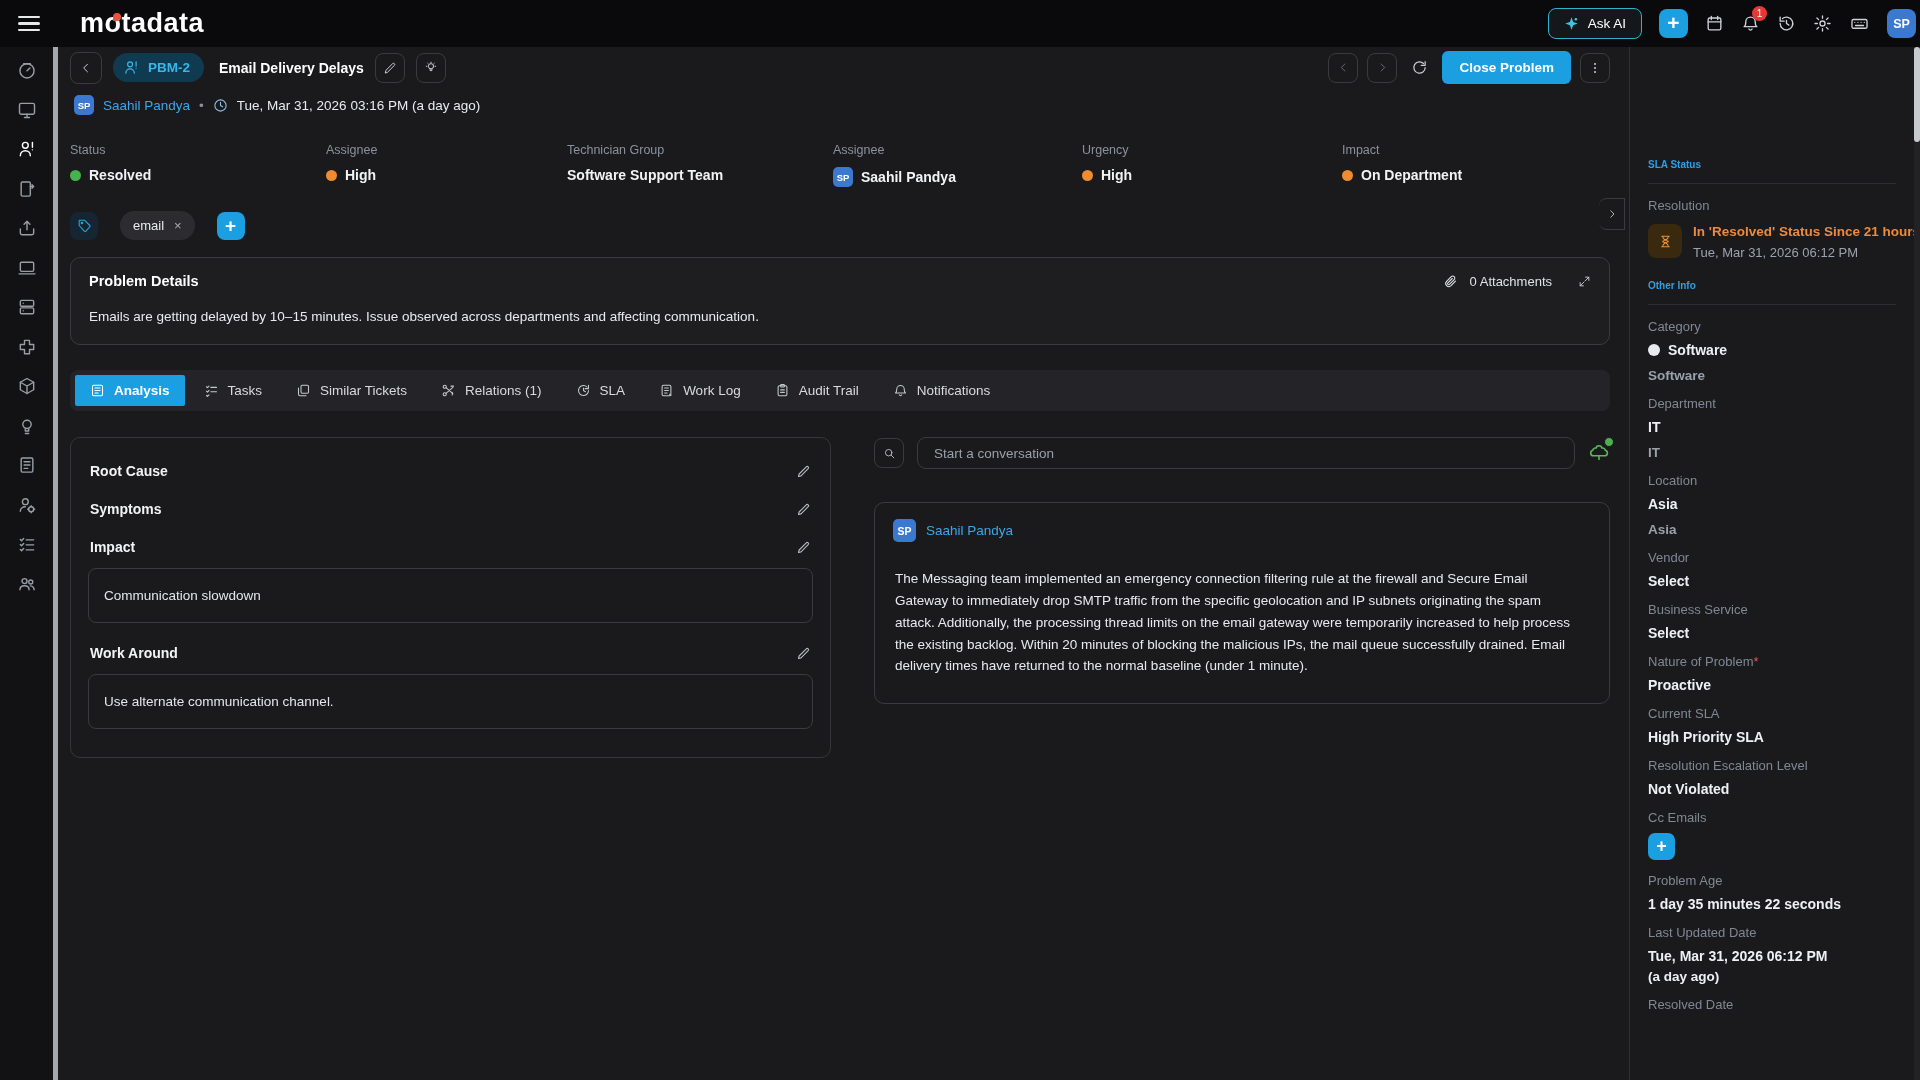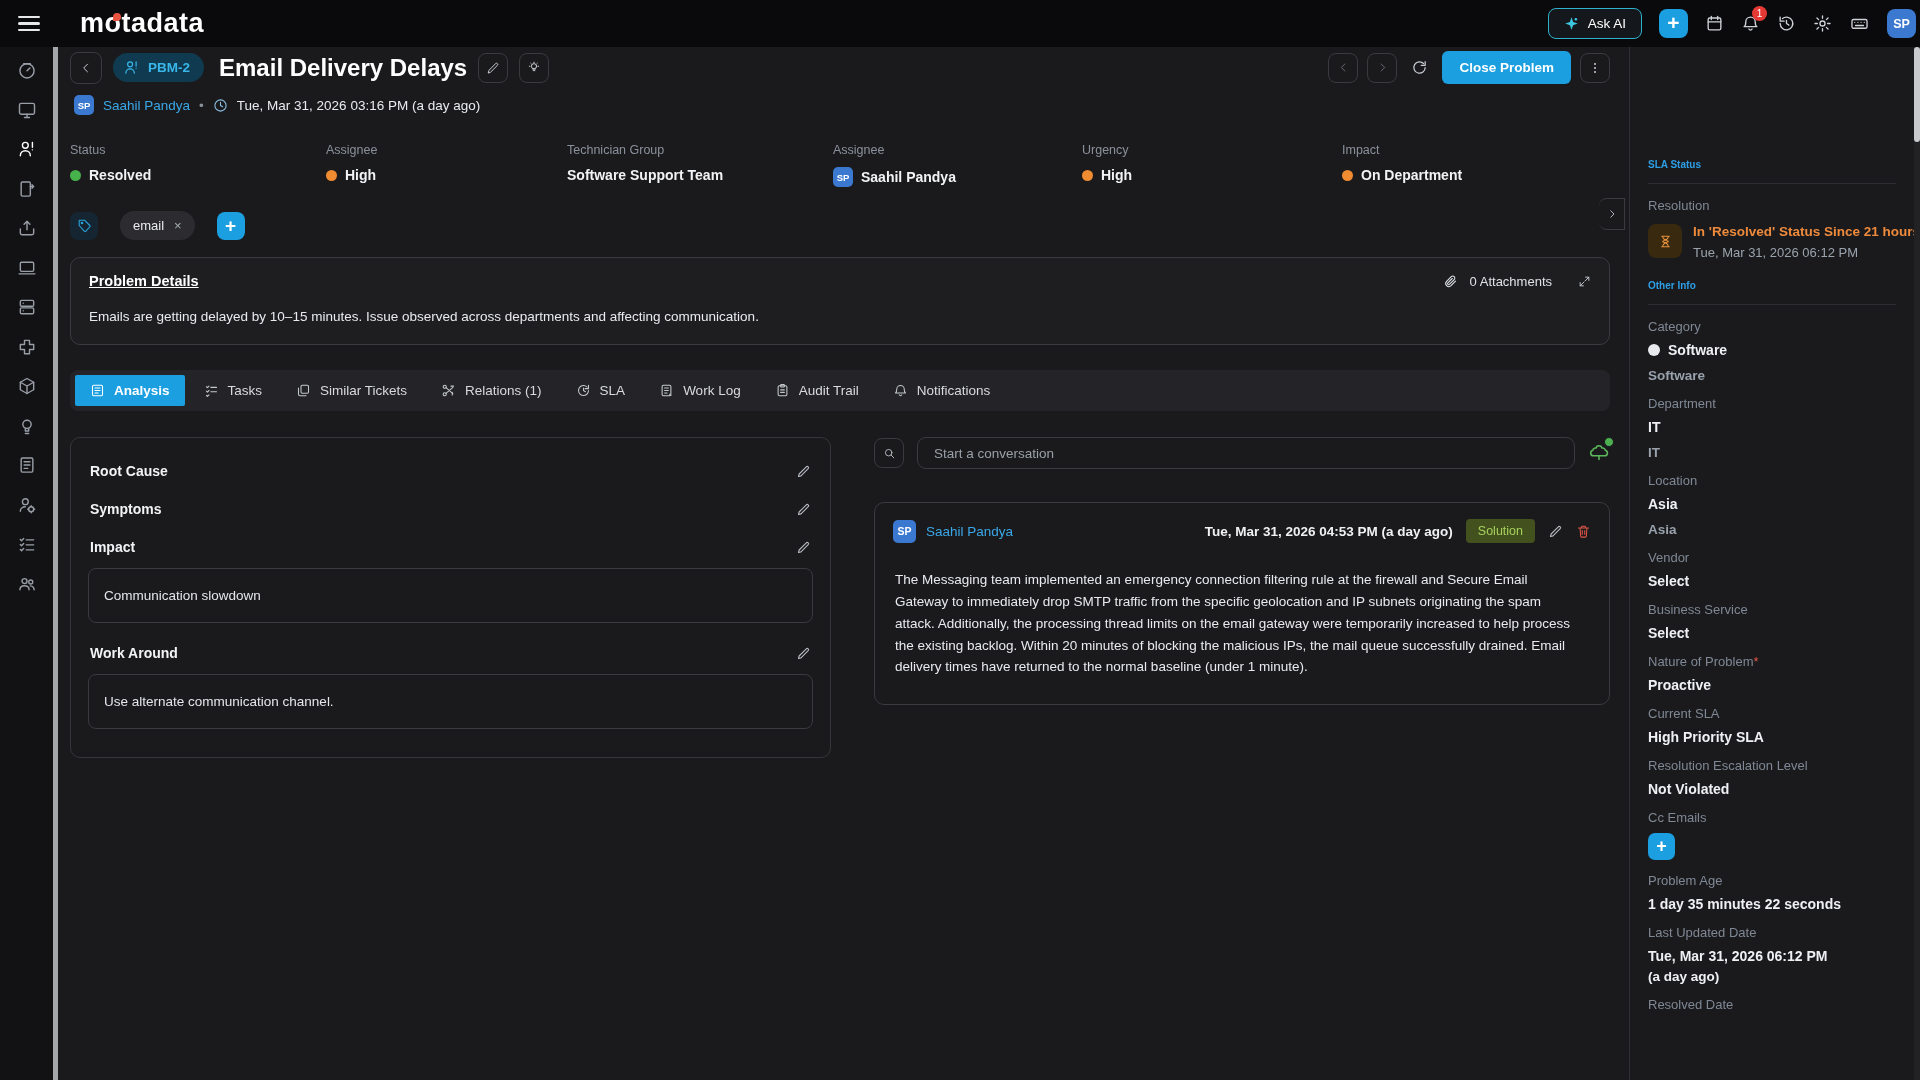--- a/index.html
+++ b/index.html
@@ -31,21 +31,21 @@
   .right-scroll { position:absolute; top:47px; right:0; bottom:0; width:6px; background:#222225; z-index:40; }
   .right-scroll .thumb { width:6px; height:95px; background:#c8cacd; border-radius:3px; }
 
   
   .content { position:absolute; top:36px; left:58px; width:1571px; bottom:0; padding:0 19px 0 12px; }
 
   .title-row { margin-top:15px; display:flex; align-items:center; gap:11px; }
   .sq-btn { width:32px; height:32px; border:1px solid #3a3a3f; border-radius:8px; background:transparent; color:#c9cdd3; display:flex; align-items:center; justify-content:center; cursor:pointer; }
   .sq-btn.dim { color:#6d7279; }
   .pbm-badge { display:flex; align-items:center; gap:8px; background:#0f3a50; border-radius:16px; padding:6px 14px 6px 10px; color:#39b6ea; font-weight:bold; font-size:13.5px; cursor:pointer; }
-  .page-title { font-size:24px; font-weight:bold; color:#ffffff; margin-left:4px; }
+  .page-title { font-size:14px; font-weight:bold; color:#ffffff; margin-left:4px; }
   .title-right { margin-left:auto; display:flex; align-items:center; gap:9px; }
   .refresh-ic { color:#c9cdd3; margin:0 5px; cursor:pointer; }
   .close-btn { background:#1b9fe0; color:#fff; border:none; border-radius:6px; font-size:13.5px; font-weight:bold; padding:9px 17px; cursor:pointer; }
 
   .author-row { margin-top:11px; margin-left:4px; display:flex; align-items:center; gap:9px; font-size:13.5px; }
   .mini-avatar { width:20px; height:20px; border-radius:5px; background:#3b78d0; color:#fff; font-size:9.5px; font-weight:bold; display:flex; align-items:center; justify-content:center; }
   .author-name { color:#3aa8e8; cursor:pointer; }
   .sep-dot { color:#8b919c; }
   .clock-blue { color:#8fc3e8; }
   .created-at { color:#e9ebee; }
@@ -58,21 +58,21 @@
   .collapse-chip { position:absolute; right:4px; top:162px; width:26px; height:32px; border:1px solid #3a3a3f; border-left:none; border-radius:8px 0 0 8px; color:#c9cdd3; display:flex; align-items:center; justify-content:center; cursor:pointer; }
 
   .tags-row { margin-top:24px; display:flex; align-items:center; gap:22px; }
   .tag-btn { width:28px; height:28px; border-radius:8px; background:#152531; color:#2ba7e0; display:flex; align-items:center; justify-content:center; cursor:pointer; }
   .tag-chip { display:flex; align-items:center; gap:10px; background:#2c2c30; border-radius:15px; padding:7px 13px; font-size:13px; color:#e9ebee; cursor:pointer; }
   .tag-x { color:#a9aeb5; font-size:13px; cursor:pointer; }
   .tag-plus { width:28px; height:28px; border-radius:8px; background:#1b9fe0; color:#fff; font-size:19px; font-weight:bold; display:flex; align-items:center; justify-content:center; cursor:pointer; }
 
   .pd-card { margin-top:17px; border:1px solid #3a3a3f; border-radius:10px; background:#1e1e21; padding:15px 18px 20px; }
   .pd-head { display:flex; align-items:center; }
-  .pd-title { font-size:14.5px; font-weight:bold; color:#fff;text-decoration:underline; }
+  .pd-title { font-size:14.5px; font-weight:bold; color:#fff; }
   .pd-right { margin-left:auto; display:flex; align-items:center; gap:12px; color:#dfe2e6; font-size:13px; }
   .pd-body { margin-top:20px; font-size:13.5px; color:#e8eaed; }
 
   .tab-strip { margin-top:25px; background:#242428; border-radius:8px; padding:5px; display:flex; align-items:center; gap:4px; }
   .tab { display:flex; align-items:center; gap:9px; padding:8px 15px; font-size:13.5px; color:#d8dadd; border-radius:2px; cursor:pointer; }
   .tab .t-ic { color:#c4c8cd; }
   .tab.active { background:#1b9fe0; color:#fff; font-weight:bold; }
   .tab.active .t-ic { color:#fff; }
 
   .cols { margin-top:26px; display:flex; gap:43px; align-items:flex-start; }
@@ -571,34 +571,20 @@
               <path d="M12 15v4"></path>
             </svg>
           <span class="qdot"></span>
         </div>
       </div>
 
       <div class="msg-card">
         <div class="msg-head">
           <div class="mini-avatar" style="width:23px;height:23px;font-size:10.5px">SP</div>
           <span class="msg-author">Saahil Pandya</span>
-          <div class="msg-right">
-            <span class="msg-time">Tue, Mar 31, 2026 04:53 PM (a day ago)</span>
-            <span class="sol-badge">Solution</span>
-            <span class="edit-ic">
-                <svg class="ic" width="15" height="15" viewBox="0 0 24 24">
-                  <path d="M4 20l1-4L16.5 4.5a2.1 2.1 0 0 1 3 3L8 19z"></path>
-                </svg>
-              </span>
-            <span class="trash-ic">
-                <svg class="ic" width="15" height="15" viewBox="0 0 24 24">
-                  <path d="M4 6.5h16M9 6.5V4.5a1 1 0 0 1 1-1h4a1 1 0 0 1 1 1v2M6.5 6.5l1 13a1.5 1.5 0 0 0 1.5 1.5h6a1.5 1.5 0 0 0 1.5-1.5l1-13M10 10.5v6M14 10.5v6"></path>
-                </svg>
-              </span>
-          </div>
         </div>
         <div class="msg-body">The Messaging team implemented an emergency connection filtering rule at the firewall and Secure Email Gateway to immediately drop SMTP traffic from the specific geolocation and IP subnets originating the spam attack. Additionally, the processing thread limits on the email gateway were temporarily increased to help process the existing backlog. Within 20 minutes of blocking the malicious IPs, the mail queue successfully drained. Email delivery times have returned to the normal baseline (under 1 minute).</div>
       </div>
     </div>
   </div>
 </div>
 
 <div class="sidebar">
   <div class="sb-h">SLA Status</div>
   <hr class="sb-hr">

